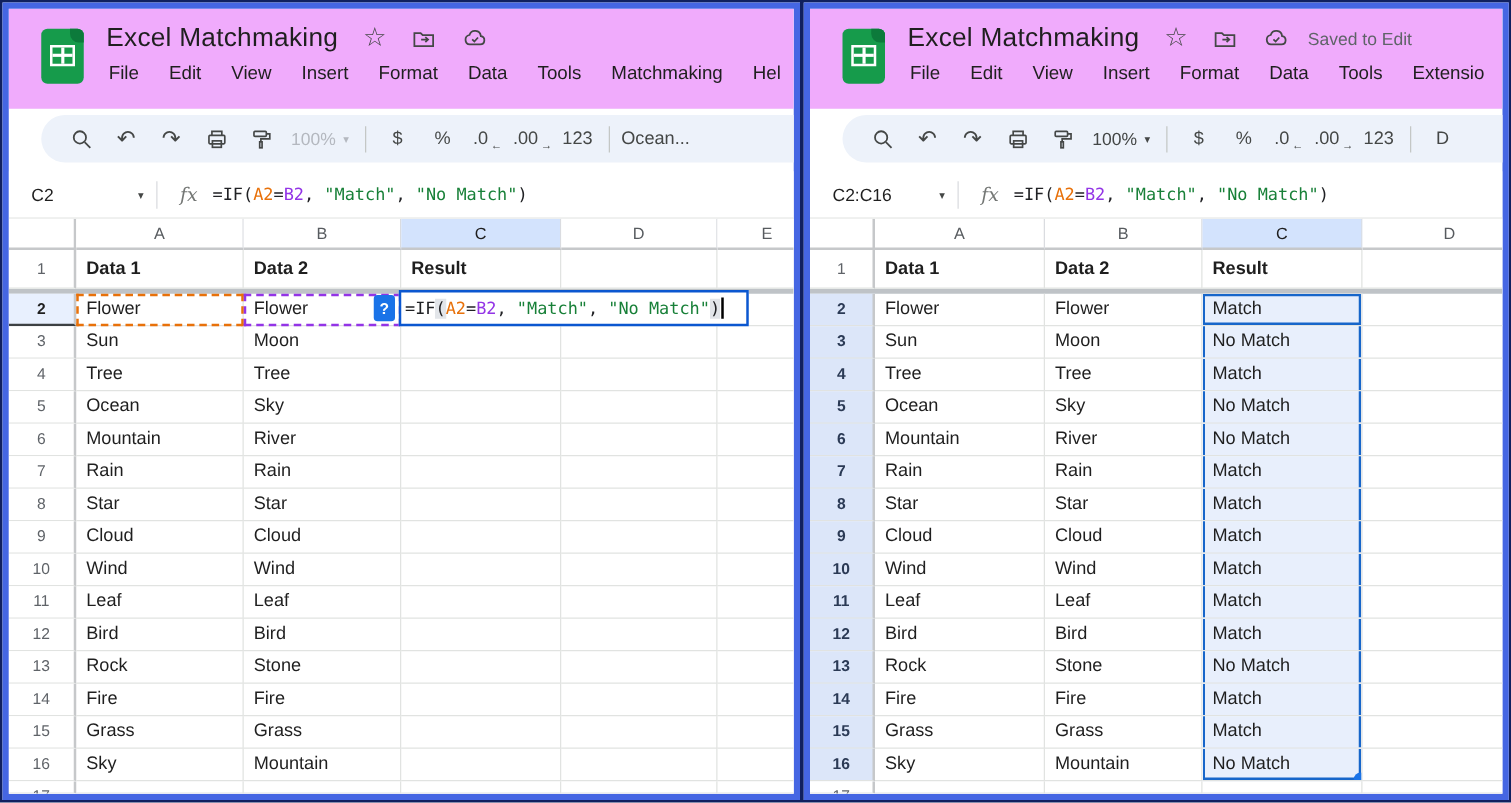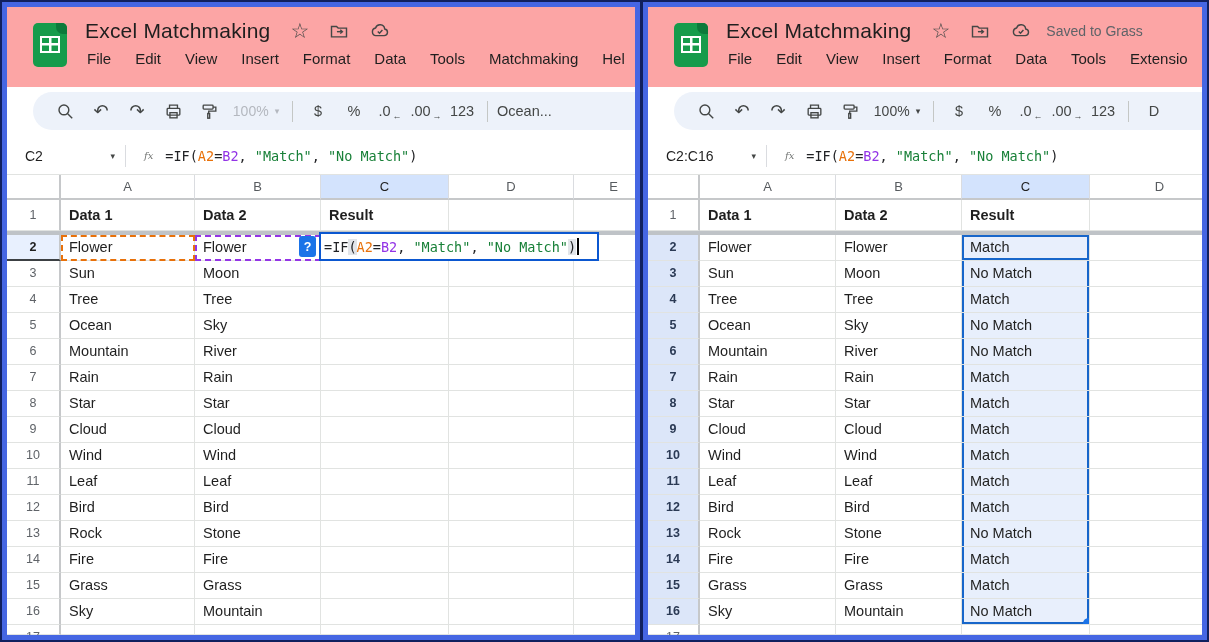--- a/index.html
+++ b/index.html
@@ -5,21 +5,21 @@
   * { box-sizing: border-box; margin: 0; padding: 0; }
   html,body { width:1209px; height:642px; overflow:hidden; }
   body { background:#10205f; display:flex; gap:3px; padding:2px;
          font-family:"Liberation Sans", sans-serif; }
   .window { background:#fff; border:5px solid #4566e3; overflow:hidden;
             position:relative; display:flex; flex-direction:column; }
   #w0 { width:638px; flex:none; }
   #w1 { flex:1; }
 
   
-  .gs-header { height:80px; position:relative; flex:none; background:#fca5a5;text-align:center; }
+  .gs-header { height:80px; position:relative; flex:none; background:#f0abfc;text-align:center; }
   .logo { position:absolute; left:26px; top:16px; width:34px; height:44px;
           background:#169b4b; border-radius:5px; }
   .logo::before { content:''; position:absolute; top:0; right:0; width:11px; height:11px;
           background:#0c7a3b; border-radius:0 5px 0 7px; }
   .logo .pane { position:absolute; left:7px; top:13px; width:20px; height:17px;
           border:2.5px solid #fff;
           background:
             linear-gradient(#fff,#fff) center/2.5px 100% no-repeat,
             linear-gradient(#fff,#fff) center/100% 2.5px no-repeat; }
   .title-row { display:flex; align-items:center; gap:20px; padding:12px 0 0 78px; white-space:nowrap; }
@@ -48,21 +48,21 @@
   .fontname { font-size:14.5px; white-space:nowrap; }
 
   
   .formula-bar { height:38px; border-bottom:1px solid #e1e3e1; display:flex;
                  align-items:center; padding-left:14px; flex:none; background:#fff; }
   .name-box { width:104px; display:flex; align-items:center; justify-content:space-between;
               font-size:14px; color:#1f1f1f; padding:0 10px 0 4px; }
   .name-box .caret { font-size:9px; color:#444746; }
   .fdiv { width:1px; height:22px; background:#dadce0; margin:0 4px 0 0; }
   .fx { font-family:"DejaVu Serif", serif; font-style:italic; color:#747775;
-        font-size:10px; padding:0 12px 0 14px; }
+        font-size:15px; padding:0 12px 0 14px; }
   .formula-text { font-family:"DejaVu Sans Mono", monospace; font-size:13.5px; white-space:pre; }
 
   
   .grid { flex:1; overflow:hidden; position:relative; font-size:14.5px; background:#fff; }
   .ch-row { display:flex; height:25px; }
   .corner { border-right:2px solid #c6c8ca; border-bottom:2px solid #c6c8ca; background:#fff; flex:none; }
   .ch { border-right:1px solid #dadce0; border-bottom:2px solid #c6c8ca; background:#fff;
         color:#575b5f; font-size:13px; text-align:center; line-height:23px; flex:none; }
   .ch.sel-col { background:#d3e3fd; color:#1f1f1f; }
   .grow { display:flex; position:relative; }
@@ -352,21 +352,21 @@
             <path d="M9.5 12.8h6"></path>
             <path d="M13.5 10.5l2.6 2.3-2.6 2.3"></path>
         </svg>
         </span>
       <span class="hicon">
         <svg width="22" height="20" viewBox="0 0 24 24" fill="none" stroke="#444746" stroke-width="1.7">
           <path d="M7 17.5h10a4 4 0 0 0 .6-7.95A5.6 5.6 0 0 0 6.7 8.4 4.6 4.6 0 0 0 7 17.5z"></path>
           <path d="M9.3 12.6l2.1 2.1 3.5-3.9"></path>
         </svg>
         </span>
-      <span class="saved-label">Saved to Grass</span>
+      <span class="saved-label">Saved to Edit</span>
     </div>
     <div class="menu-row">
         <span class="menu-item">File</span>
         <span class="menu-item">Edit</span>
         <span class="menu-item">View</span>
         <span class="menu-item">Insert</span>
         <span class="menu-item">Format</span>
         <span class="menu-item">Data</span>
         <span class="menu-item">Tools</span>
         <span class="menu-item">Extensio</span>

